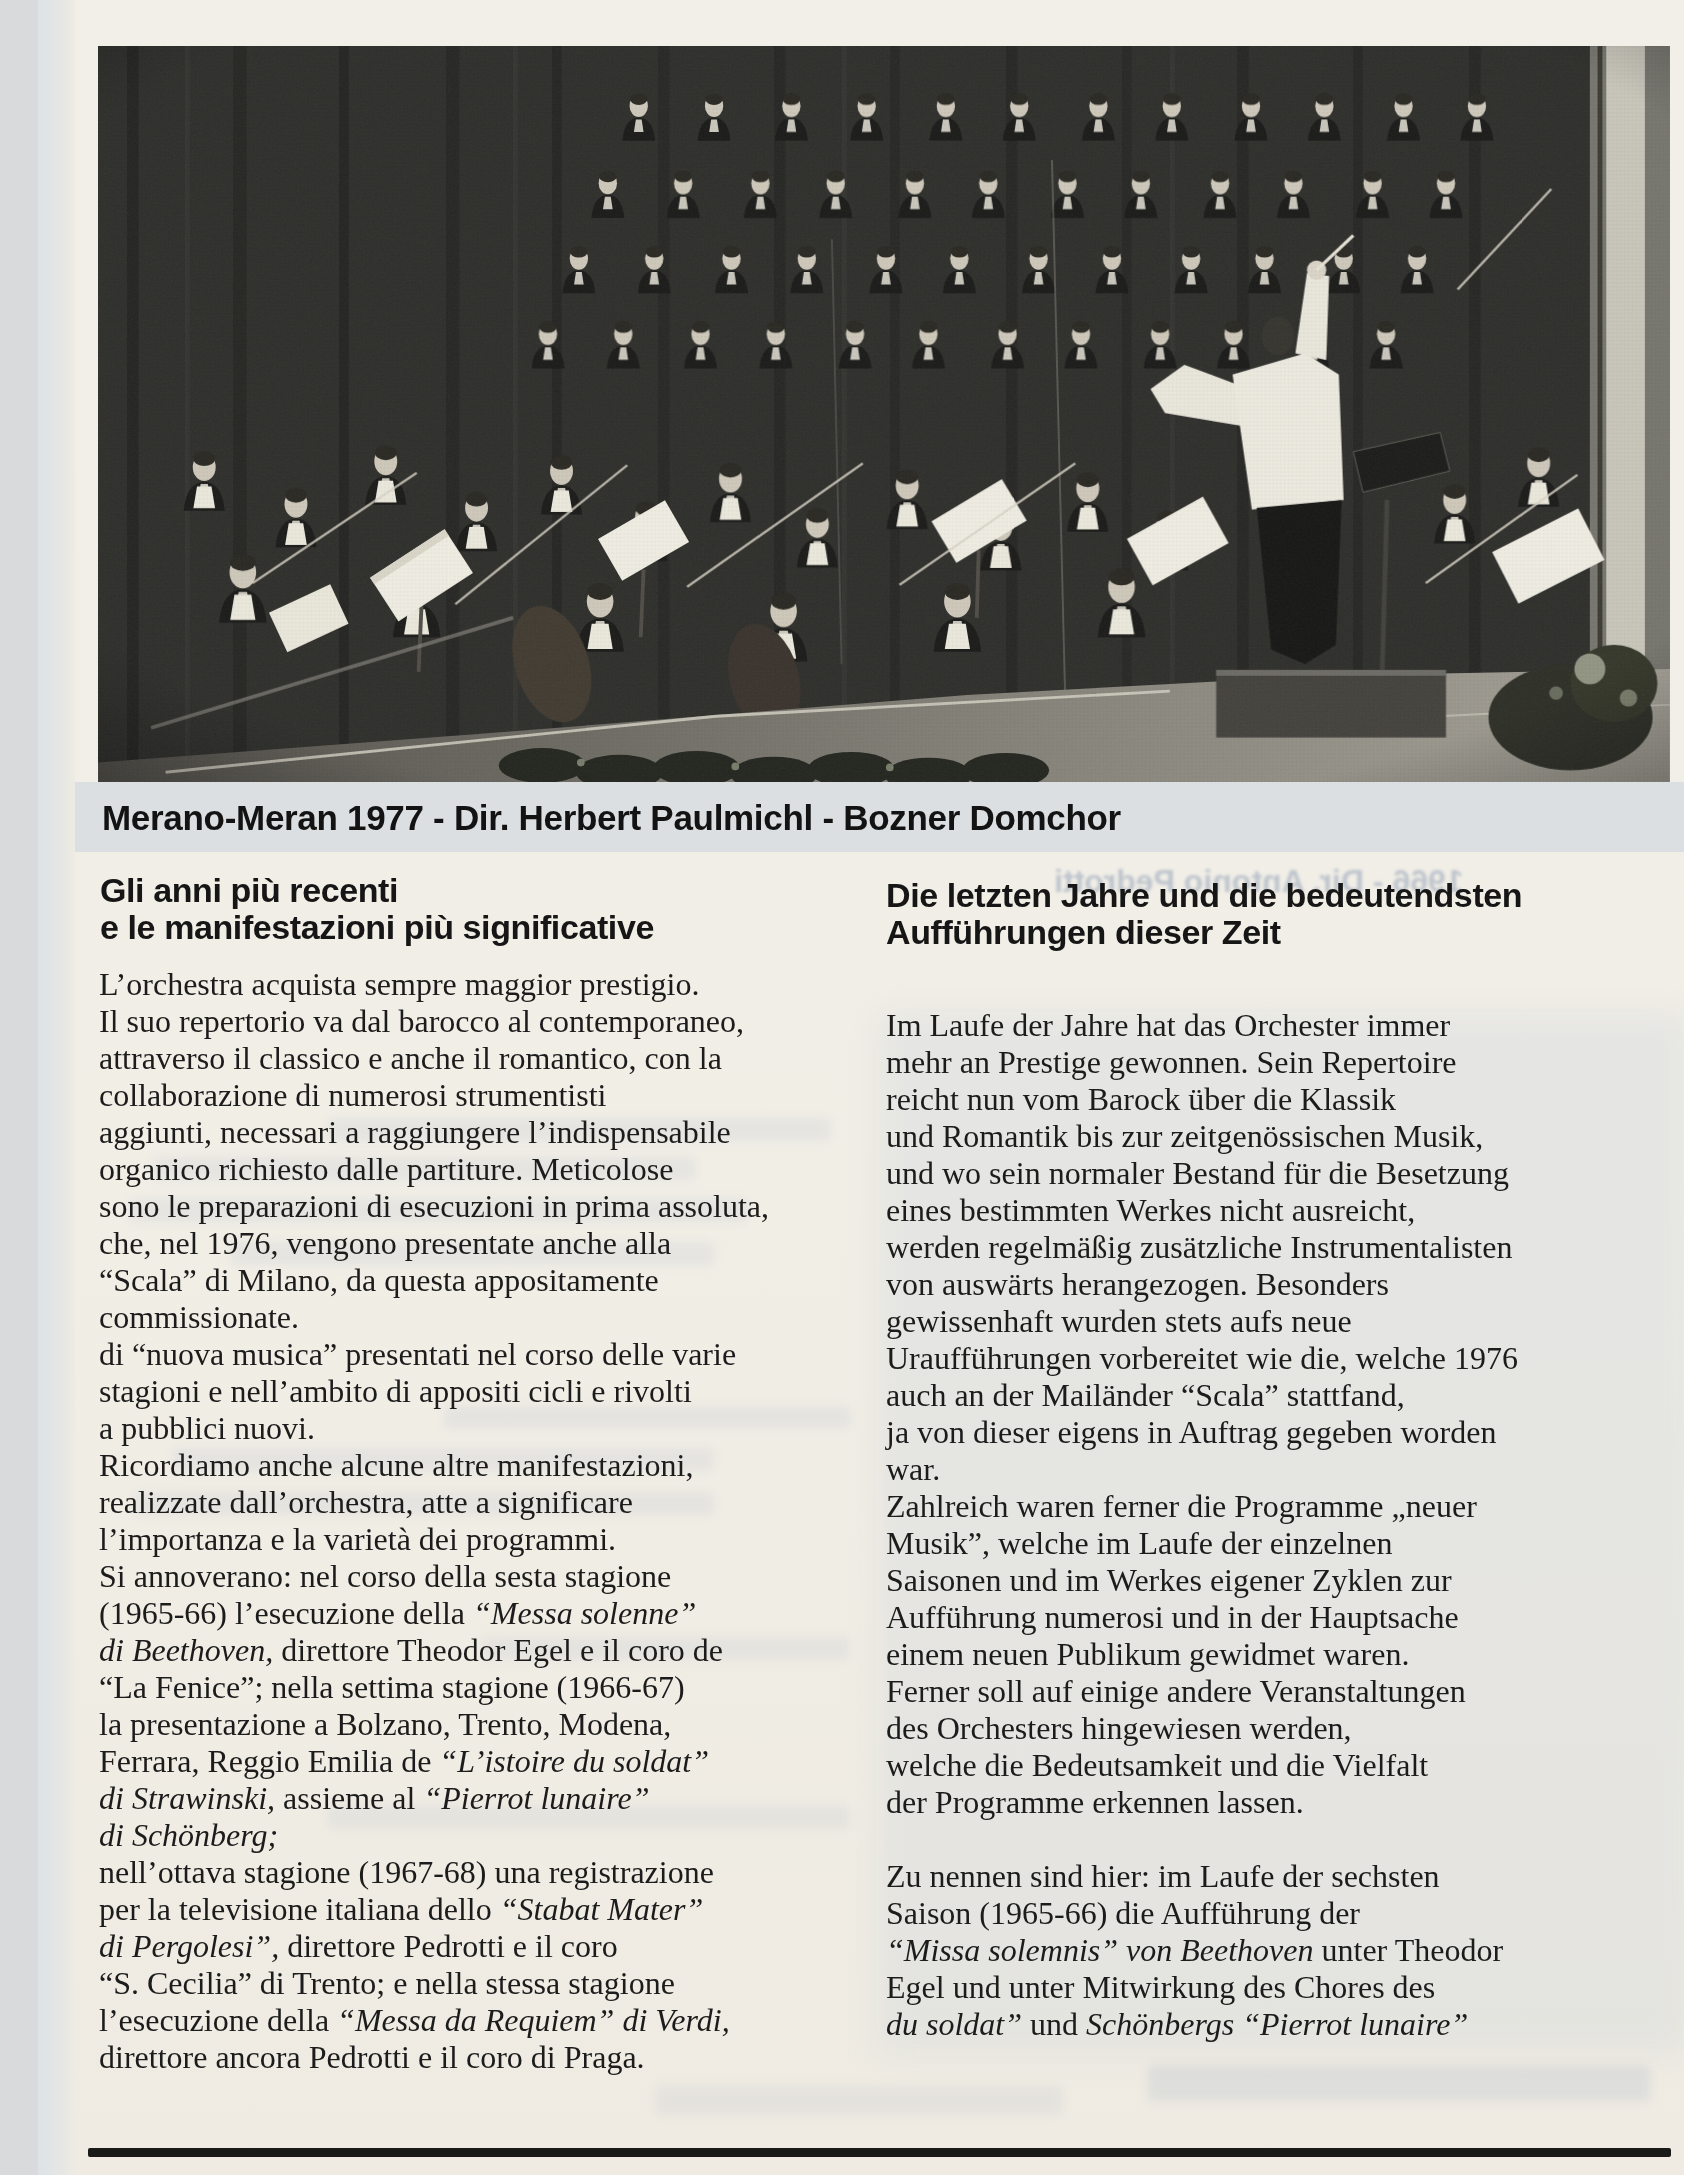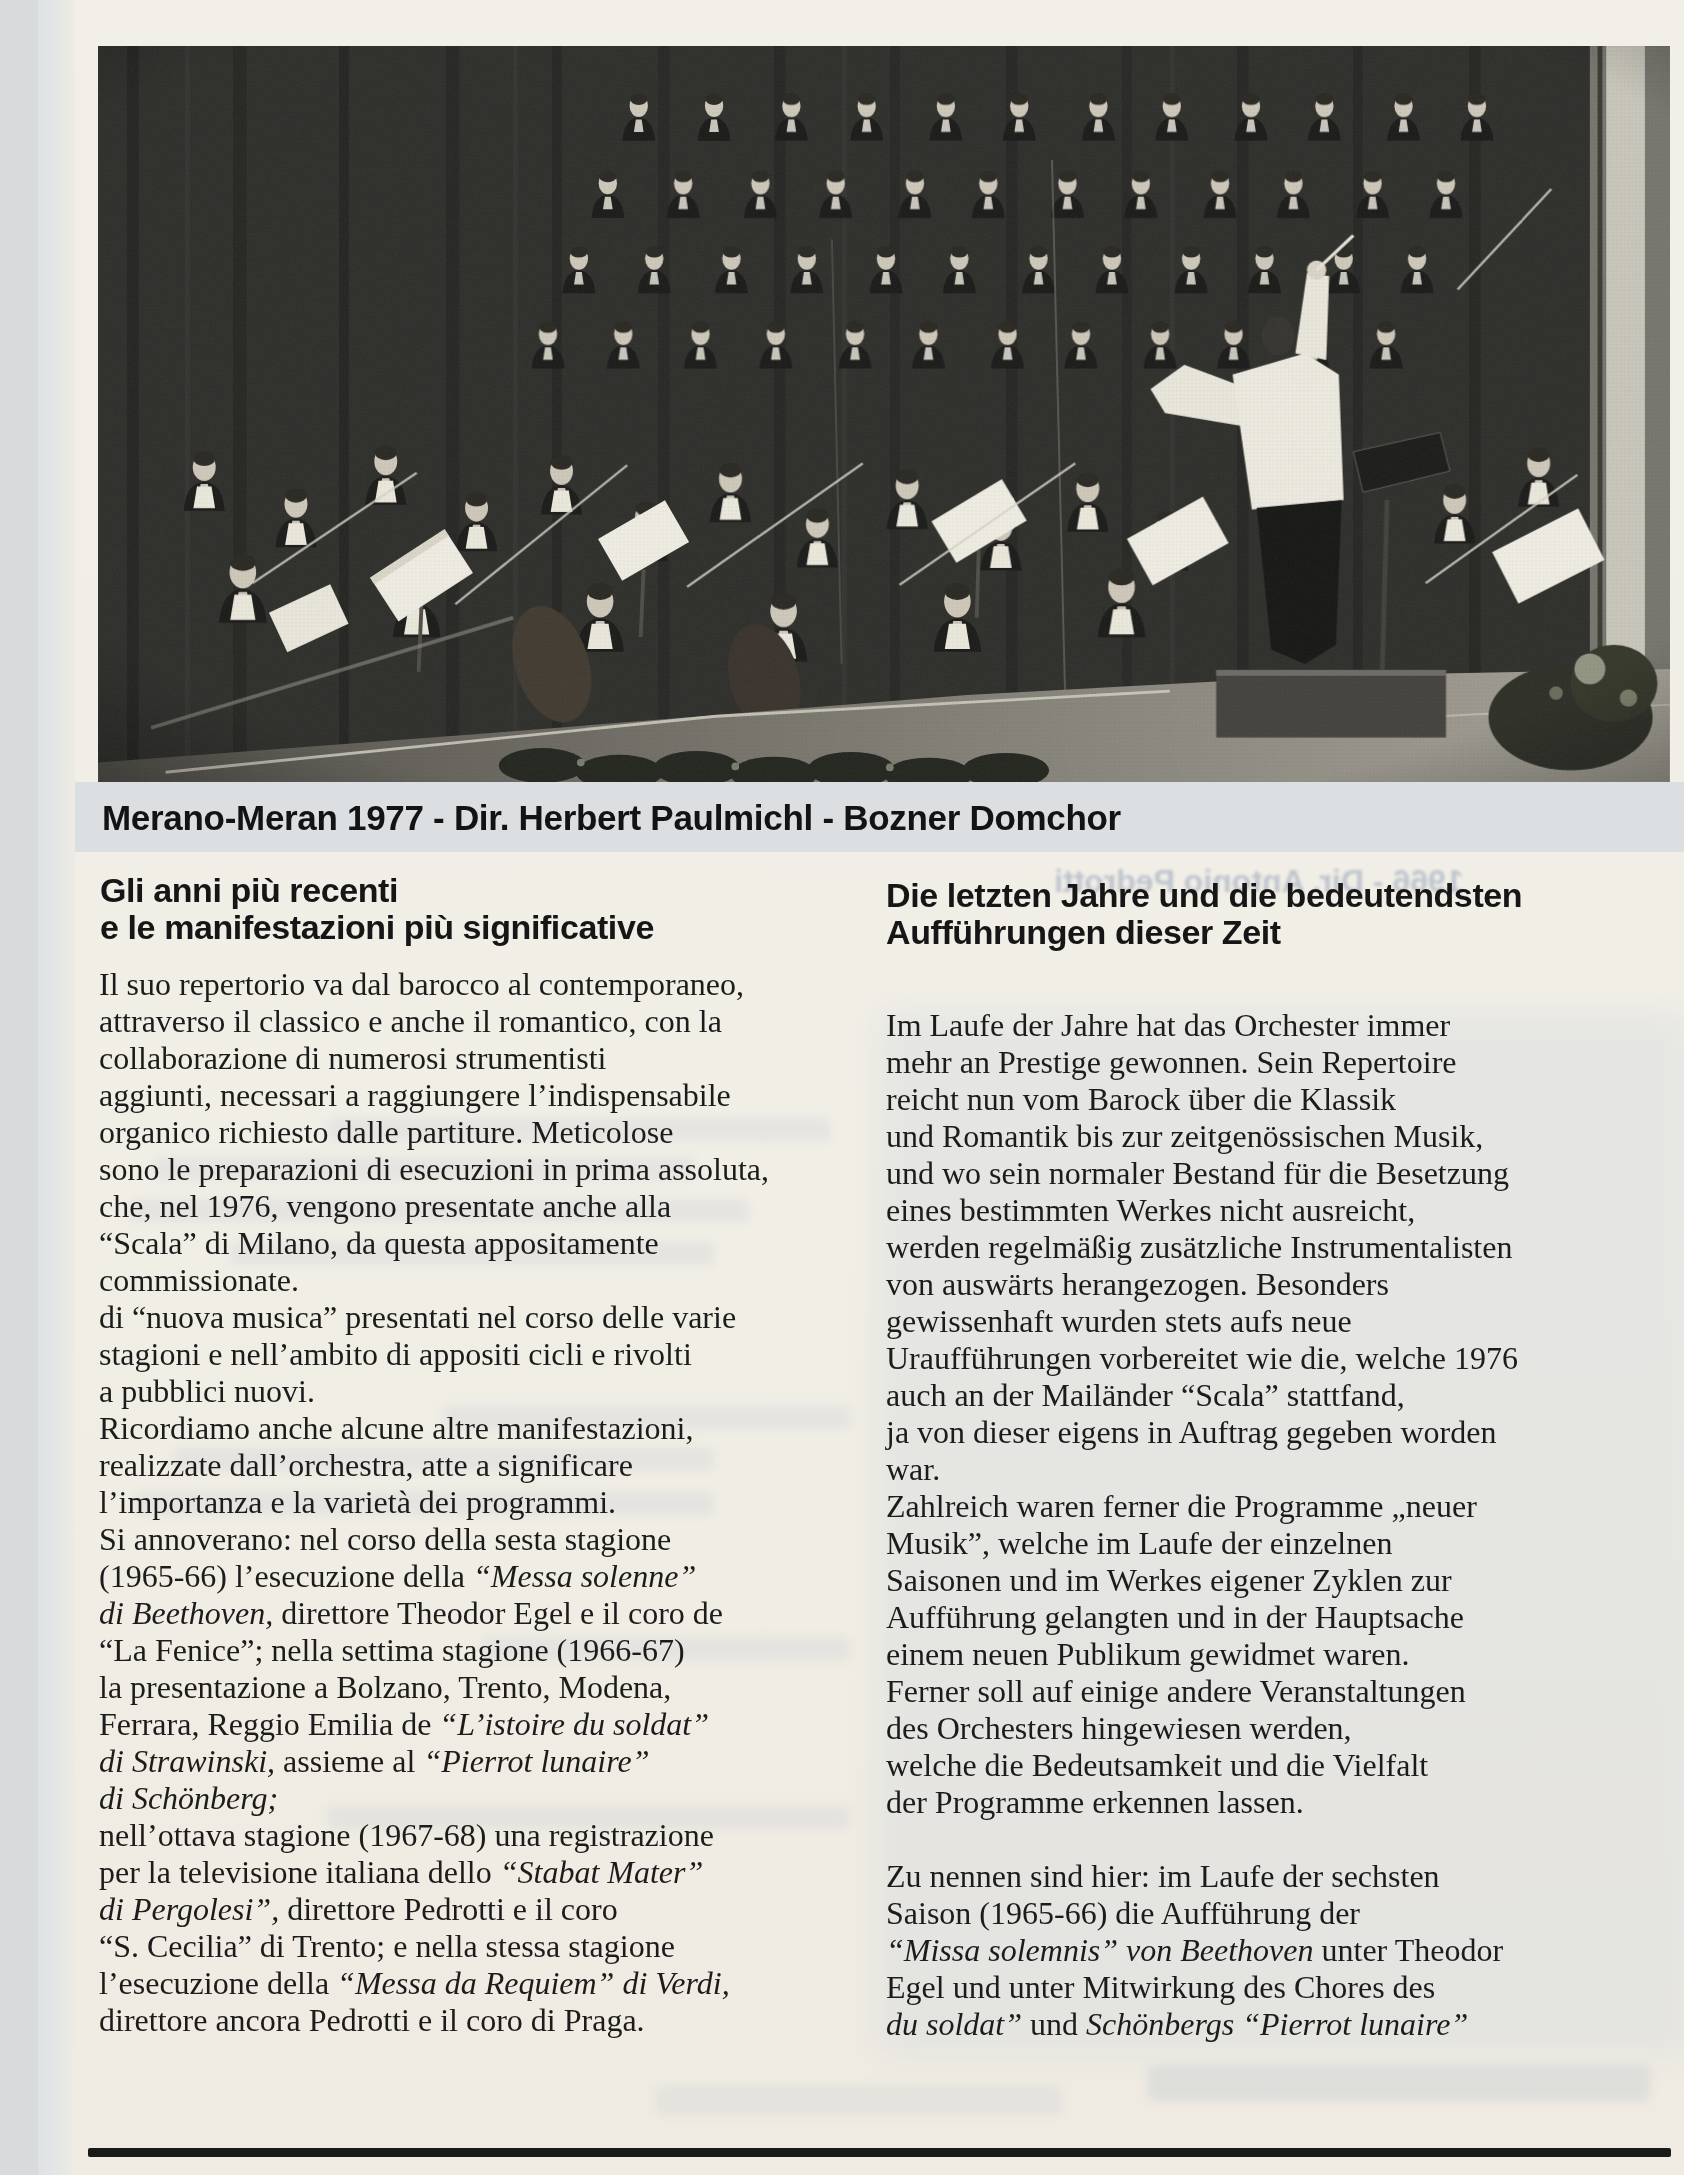--- a/index.html
+++ b/index.html
@@ -245,20 +245,21 @@
   <div class="heading" id="h-left">
       <div class="tline"><span>Gli anni più recenti</span></div>
       <div class="tline"><span>e le manifestazioni più significative</span></div>
     </div>
   <div class="heading" id="h-right">
       <div class="tline"><span>Die letzten Jahre und die bedeutendsten</span></div>
       <div class="tline"><span>Aufführungen dieser Zeit</span></div>
     </div>
 
   <div class="bodycol" id="b-left">
+      <div class="tline"><span>L’orchestra acquista sempre maggior prestigio.</span></div>
       <div class="tline"><span>Il suo repertorio va dal barocco al contemporaneo,</span></div>
       <div class="tline"><span>attraverso il classico e anche il romantico, con la</span></div>
       <div class="tline"><span>collaborazione di numerosi strumentisti</span></div>
       <div class="tline"><span>aggiunti, necessari a raggiungere l’indispensabile</span></div>
       <div class="tline"><span>organico richiesto dalle partiture. Meticolose</span></div>
       <div class="tline"><span>sono le preparazioni di esecuzioni in prima assoluta,</span></div>
       <div class="tline"><span>che, nel 1976, vengono presentate anche alla</span></div>
       <div class="tline"><span>“Scala” di Milano, da questa appositamente</span></div>
       <div class="tline"><span>commissionate.</span></div>
       <div class="tline"><span>di “nuova musica” presentati nel corso delle varie</span></div>
@@ -292,21 +293,21 @@
       <div class="tline"><span>werden regelmäßig zusätzliche Instrumentalisten</span></div>
       <div class="tline"><span>von auswärts herangezogen. Besonders</span></div>
       <div class="tline"><span>gewissenhaft wurden stets aufs neue</span></div>
       <div class="tline"><span>Uraufführungen vorbereitet wie die, welche 1976</span></div>
       <div class="tline"><span>auch an der Mailänder “Scala” stattfand,</span></div>
       <div class="tline"><span>ja von dieser eigens in Auftrag gegeben worden</span></div>
       <div class="tline"><span>war.</span></div>
       <div class="tline"><span>Zahlreich waren ferner die Programme „neuer</span></div>
       <div class="tline"><span>Musik”, welche im Laufe der einzelnen</span></div>
       <div class="tline"><span>Saisonen und im Werkes eigener Zyklen zur</span></div>
-      <div class="tline"><span>Aufführung gelangten und in der Hauptsache</span></div>
+      <div class="tline"><span>Aufführung numerosi und in der Hauptsache</span></div>
       <div class="tline"><span>einem neuen Publikum gewidmet waren.</span></div>
       <div class="tline"><span>Ferner soll auf einige andere Veranstaltungen</span></div>
       <div class="tline"><span>des Orchesters hingewiesen werden,</span></div>
       <div class="tline"><span>welche die Bedeutsamkeit und die Vielfalt</span></div>
       <div class="tline"><span>der Programme erkennen lassen.</span></div>
       <div class="tline">&nbsp;</div>
       <div class="tline"><span>Zu nennen sind hier: im Laufe der sechsten</span></div>
       <div class="tline"><span>Saison (1965-66) die Aufführung der</span></div>
       <div class="tline"><span></span><i>“Missa solemnis” von Beethoven</i><span> unter Theodor</span></div>
       <div class="tline"><span>Egel und unter Mitwirkung des Chores des</span></div>

